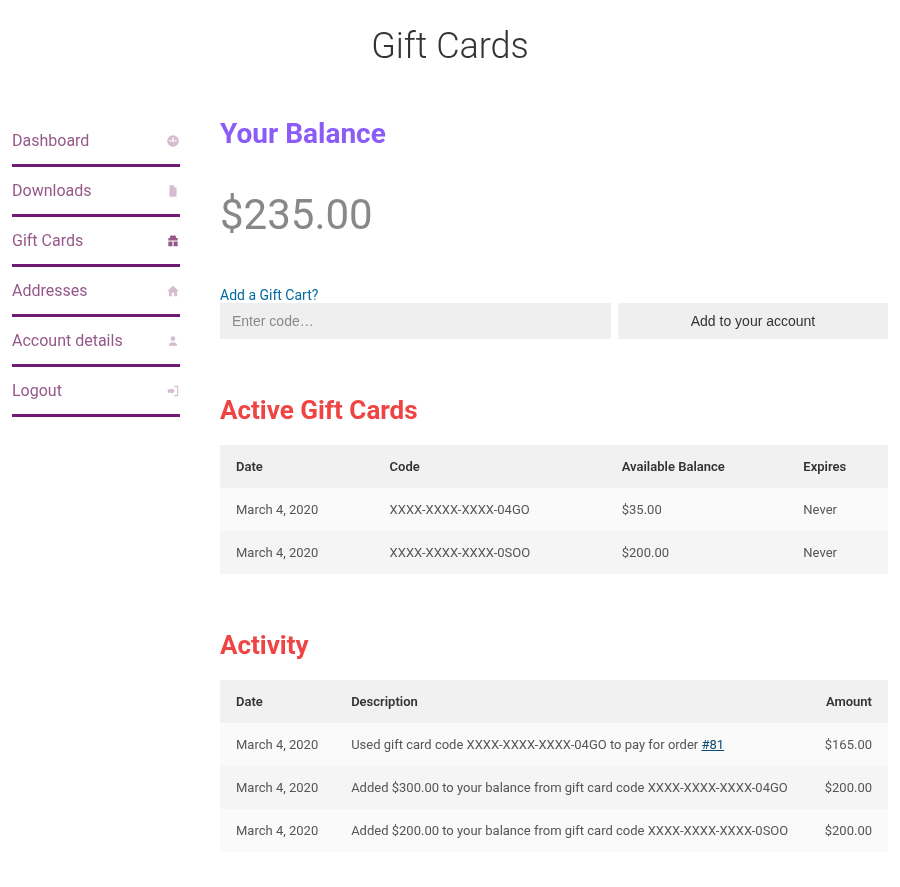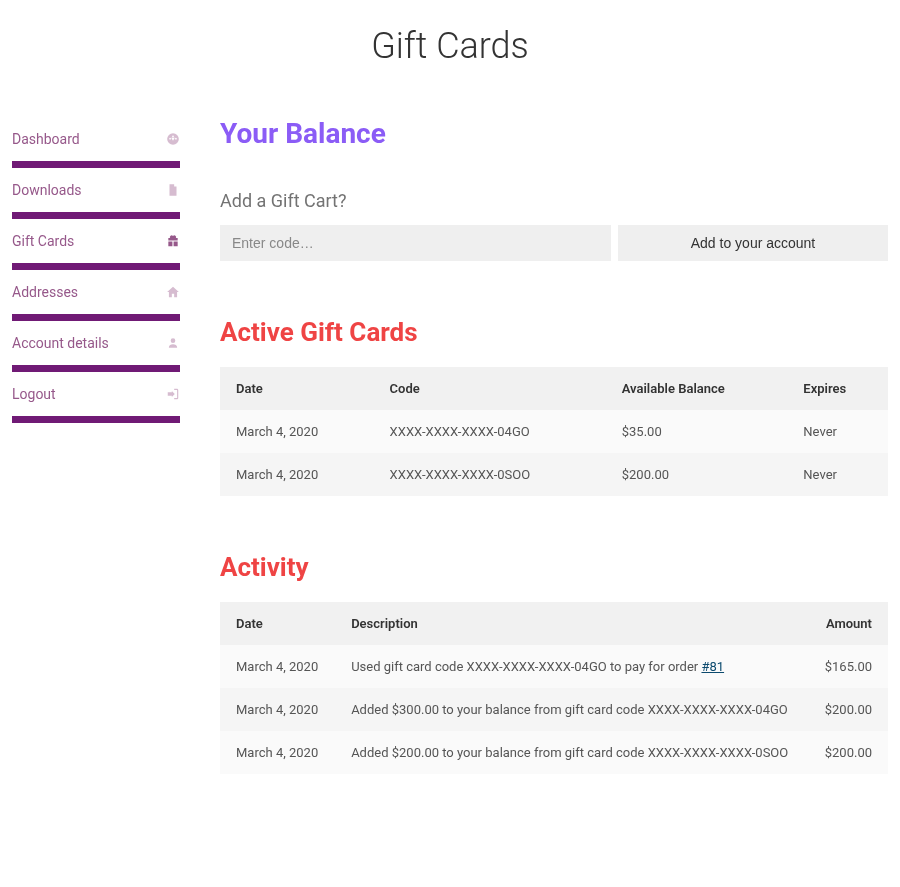--- a/index.html
+++ b/index.html
@@ -24,24 +24,24 @@
     .sidebar {
       width: 168px;
       flex-shrink: 0;
       margin-right: 40px;
     }
     .sidebar-item {
       display: flex;
       justify-content: space-between;
       align-items: center;
       padding: 14px 0;
-      border-bottom: 7px solid #701a75;
+      border-bottom: 3px solid #701a75;
       color: #96588a;
       cursor: pointer;
-      font-size: 14px;
+      font-size: 16px;
     }
     .sidebar-item.active .icon { color: #96588a; }
     .sidebar-item .icon {
       color: #d6bcd0;
       width: 14px;
       height: 14px;
       display: inline-flex;
       align-items: center;
       justify-content: center;
     }
@@ -53,24 +53,23 @@
       color: #8b5cf6;
       margin-bottom: 40px;
     }
     .balance {
       font-size: 42px;
       font-weight: 400;
       color: #888;
       margin-bottom: 48px;
     }
     .sub-h {
-      font-size: 18px;
+      font-size: 14px;
       font-weight: 400;
-      color: #737373;
-      margin-bottom: 14px;
+      color: #0369a1;
     }
     .add-row {
       display: flex;
       gap: 7px;
       margin-bottom: 56px;
     }
     .code-input {
       flex: 1;
       padding: 10px 12px;
       border: none;
@@ -173,20 +172,21 @@
         <span class="icon">
           <svg viewBox="0 0 24 24" fill="currentColor">
             <path d="M10 17v-2H3v-6h7V7l5 5-5 5zm4-14h5a2 2 0 012 2v14a2 2 0 01-2 2h-5v-2h5V5h-5V3z"></path>
           </svg>
         </span>
       </div>
     </nav>
 
   <main class="main">
     <h2 class="section-h1">Your Balance</h2>
+    <div class="balance">$235.00</div>
 
     <div class="sub-h">Add a Gift Cart?</div>
     <div class="add-row">
       <input class="code-input" placeholder="Enter code…" style="">
       <button class="add-btn">Add to your account</button>
     </div>
 
     <h2 class="table-h2">Active Gift Cards</h2>
     <table>
       <thead>

